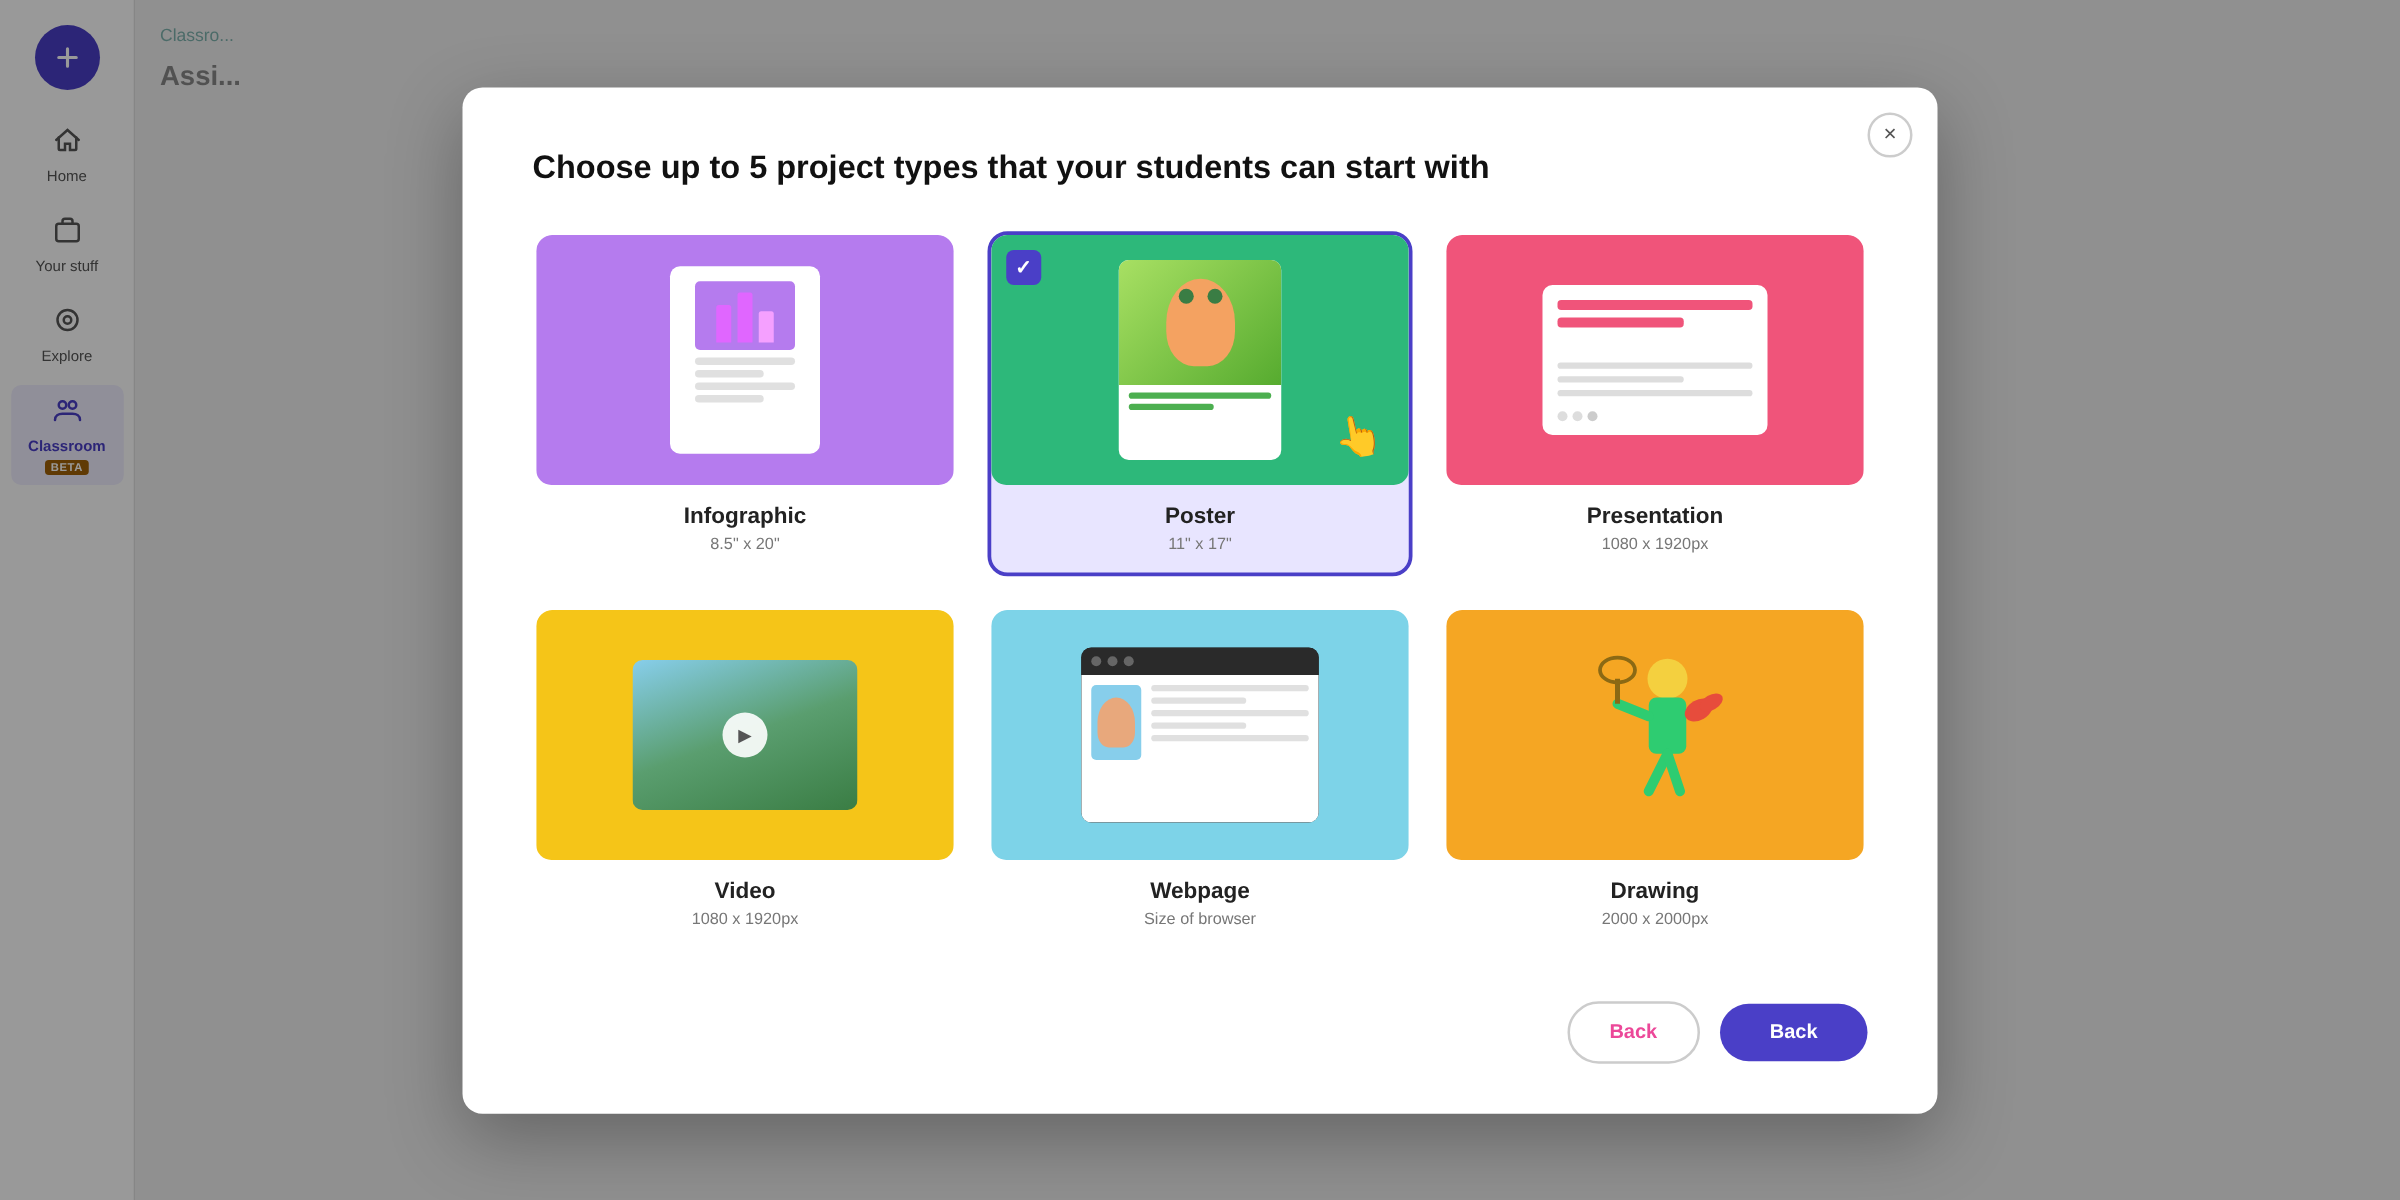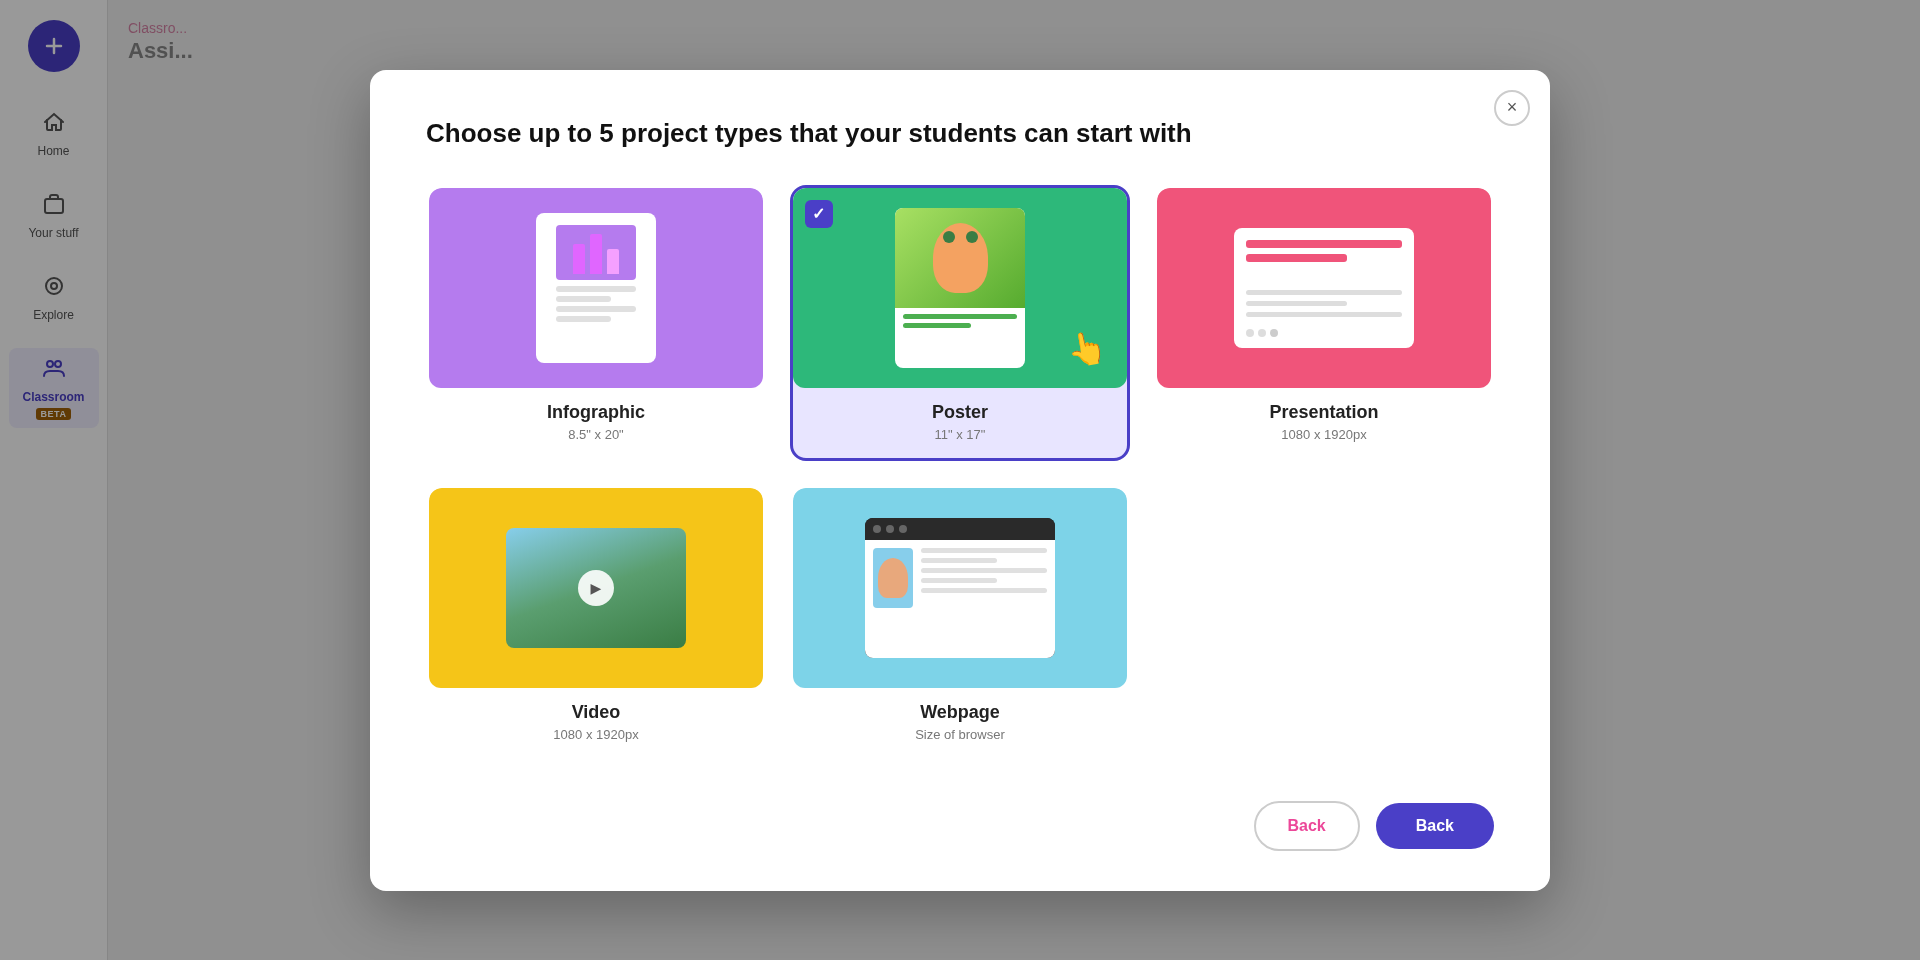--- a/index.html
+++ b/index.html
@@ -20,21 +20,21 @@
     }
 
     
     .sidebar {
       width: 108px;
       background: #fff;
       display: flex;
       flex-direction: column;
       align-items: center;
       padding-top: 20px;
-      gap: 18px;
+      gap: 8px;
       border-right: 1px solid #e0e0e0;
       z-index: 1;
     }
     .sidebar-add-btn {
       width: 52px;
       height: 52px;
       border-radius: 50%;
       background: #4a3fc7;
       display: flex;
       align-items: center;
@@ -77,22 +77,22 @@
 
     
     .main-content {
       flex: 1;
       padding: 20px;
       background: #f0f0f0;
       opacity: 0.5;
     }
     .breadcrumb {
       font-size: 14px;
-      color: #be185d;
-      margin-bottom: 2px;
+      color: #0f766e;
+      margin-bottom: 12px;
     }
     .page-title {
       font-size: 22px;
       font-weight: 700;
       color: #222;
     }
 
     
     .modal-overlay {
       position: absolute;
@@ -575,20 +575,42 @@
                 <div class="w-line short"></div>
                 <div class="w-line"></div>
               </div>
             </div>
           </div>
         </div>
         <div class="card-name">Webpage</div>
         <div class="card-size">Size of browser</div>
       </div>
 
+      <div class="project-card">
+        <div class="card-image drawing">
+          <div class="drawing-inner">
+            <svg width="120" height="140" viewBox="0 0 120 140" fill="none">
+
+              <circle cx="70" cy="25" r="16" fill="#f4d03f"></circle>
+              <rect x="55" y="40" width="30" height="45" rx="6" fill="#2ecc71"></rect>
+              <line x1="70" y1="85" x2="55" y2="115" stroke="#2ecc71" stroke-width="8" stroke-linecap="round"></line>
+              <line x1="70" y1="85" x2="80" y2="115" stroke="#2ecc71" stroke-width="8" stroke-linecap="round"></line>
+
+              <line x1="55" y1="55" x2="30" y2="45" stroke="#2ecc71" stroke-width="8" stroke-linecap="round"></line>
+              <line x1="30" y1="45" x2="30" y2="25" stroke="#8B6914" stroke-width="4"></line>
+              <ellipse cx="30" cy="18" rx="14" ry="10" fill="none" stroke="#8B6914" stroke-width="3"></ellipse>
+
+              <ellipse cx="95" cy="50" rx="12" ry="8" fill="#e74c3c" transform="rotate(-30 95 50)"></ellipse>
+              <ellipse cx="105" cy="44" rx="10" ry="6" fill="#e74c3c" transform="rotate(-30 105 44)"></ellipse>
+            </svg>
+          </div>
+        </div>
+        <div class="card-name">Drawing</div>
+        <div class="card-size">2000 x 2000px</div>
+      </div>
 
     </div>
 
     <div class="modal-footer">
       <button class="btn-back">Back</button>
       <button class="btn-next">Back</button>
     </div>
 
   </div>
 </div>

